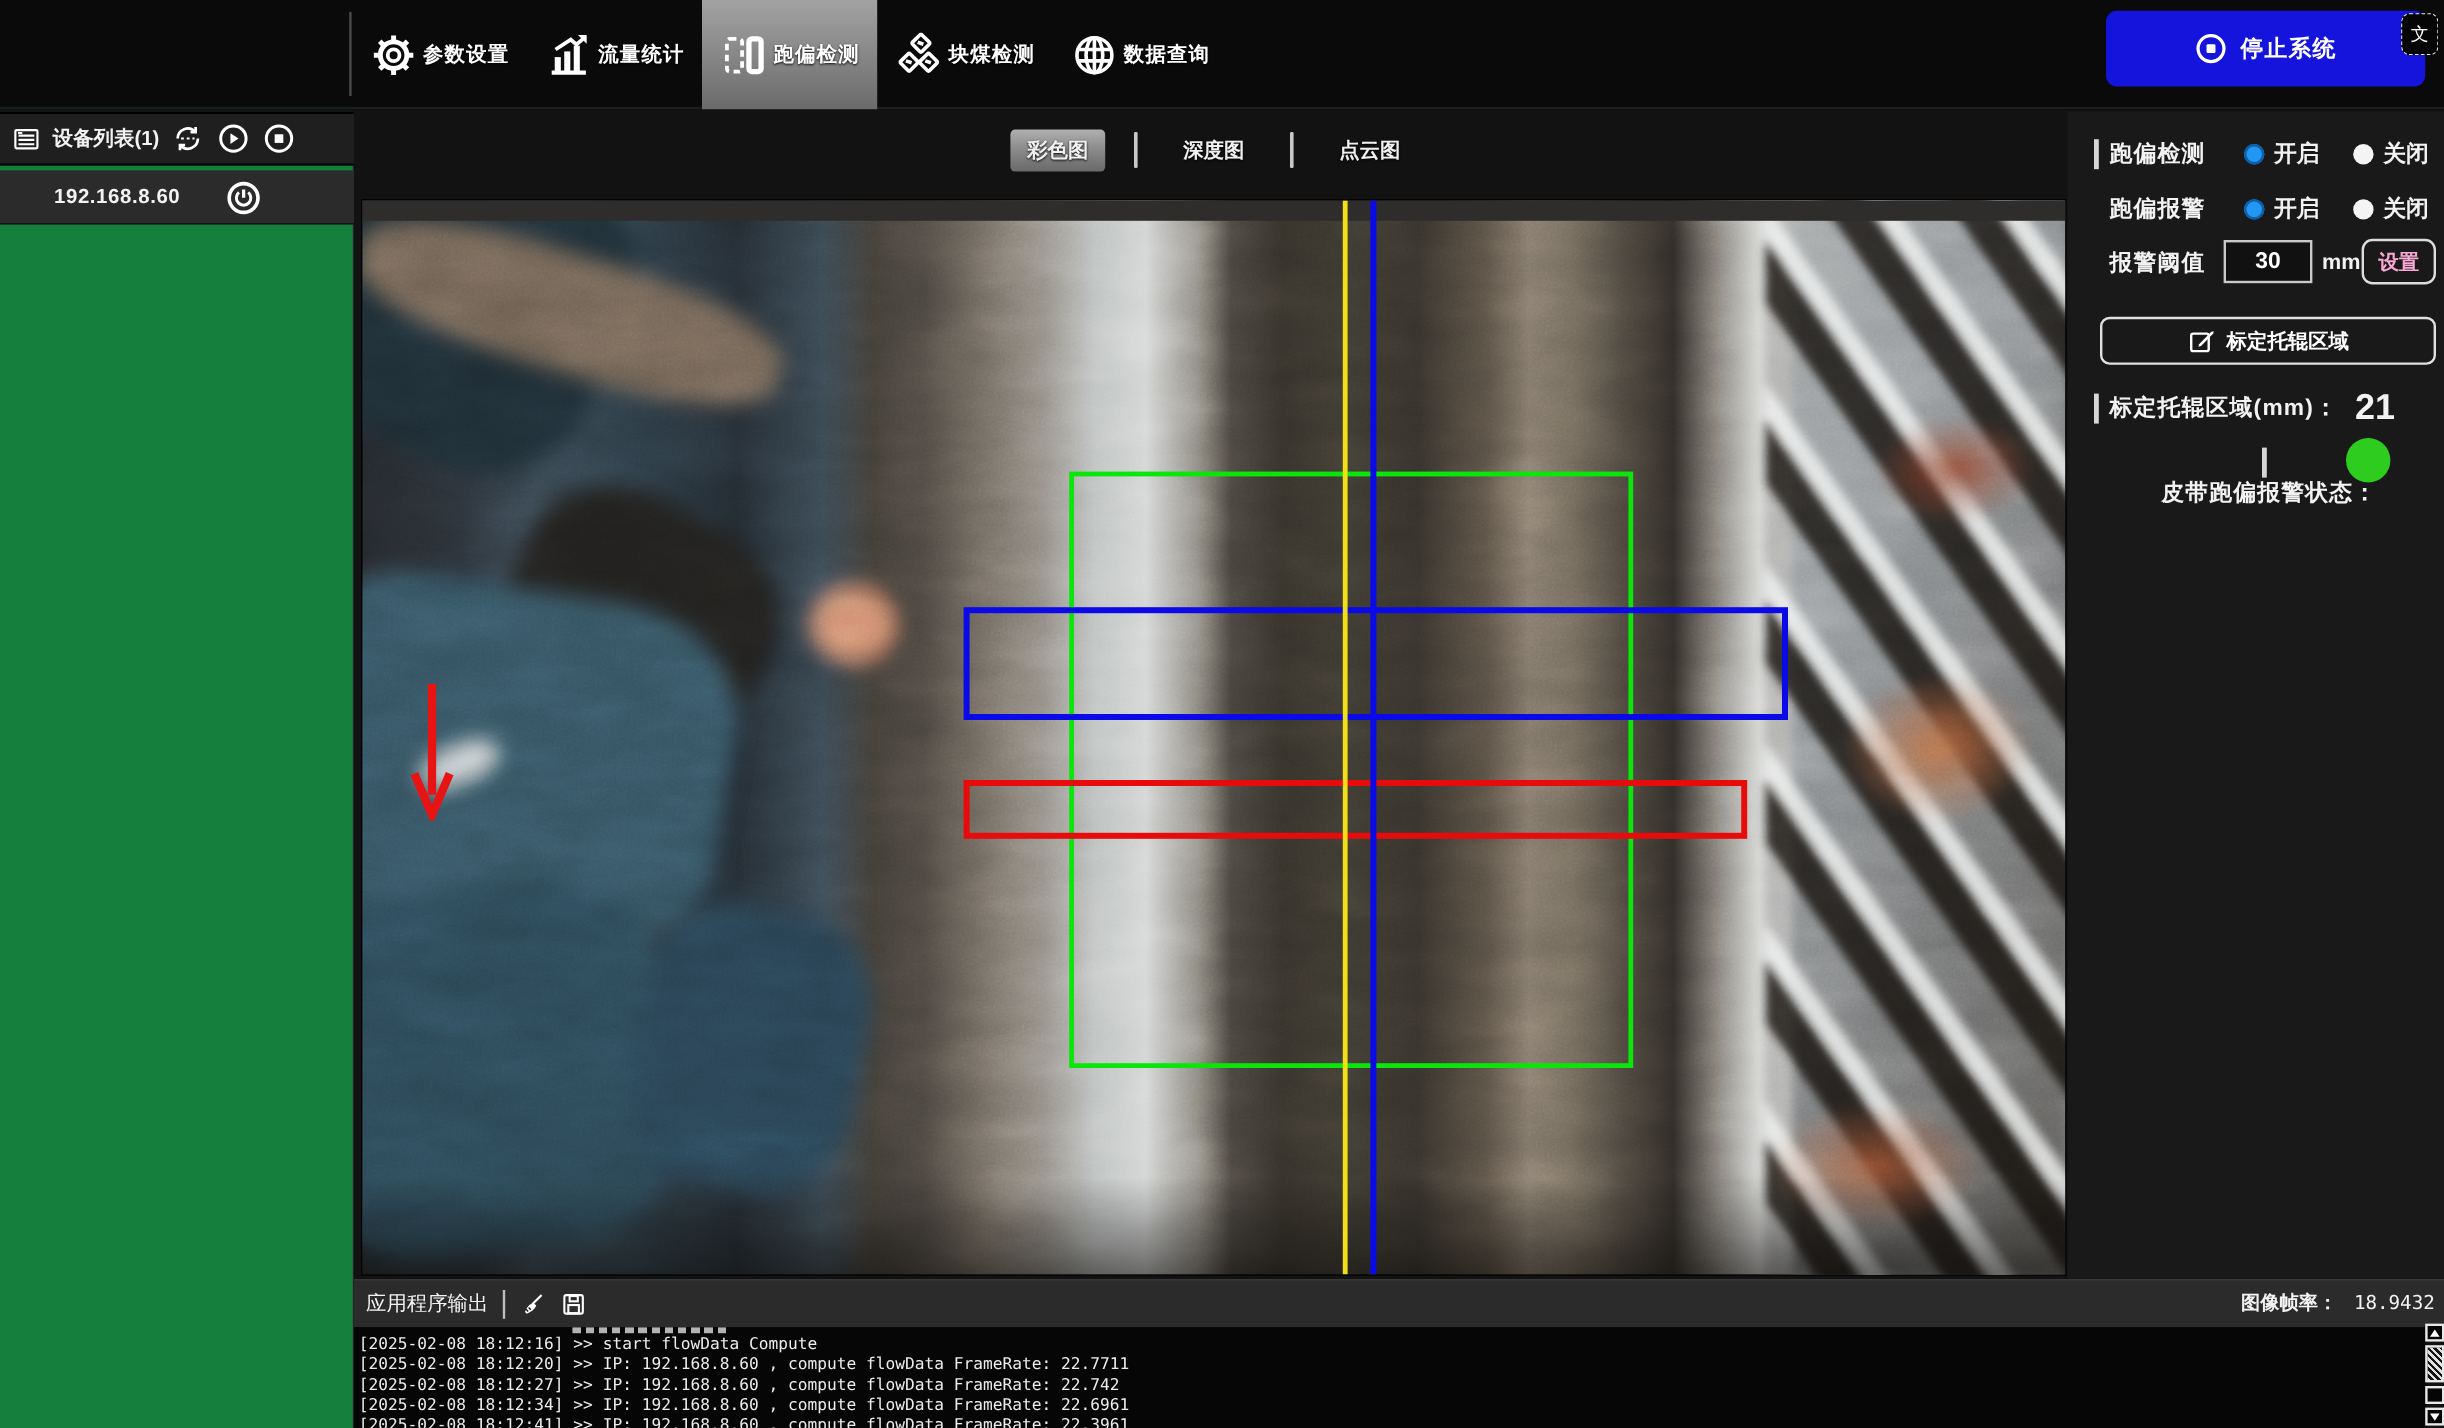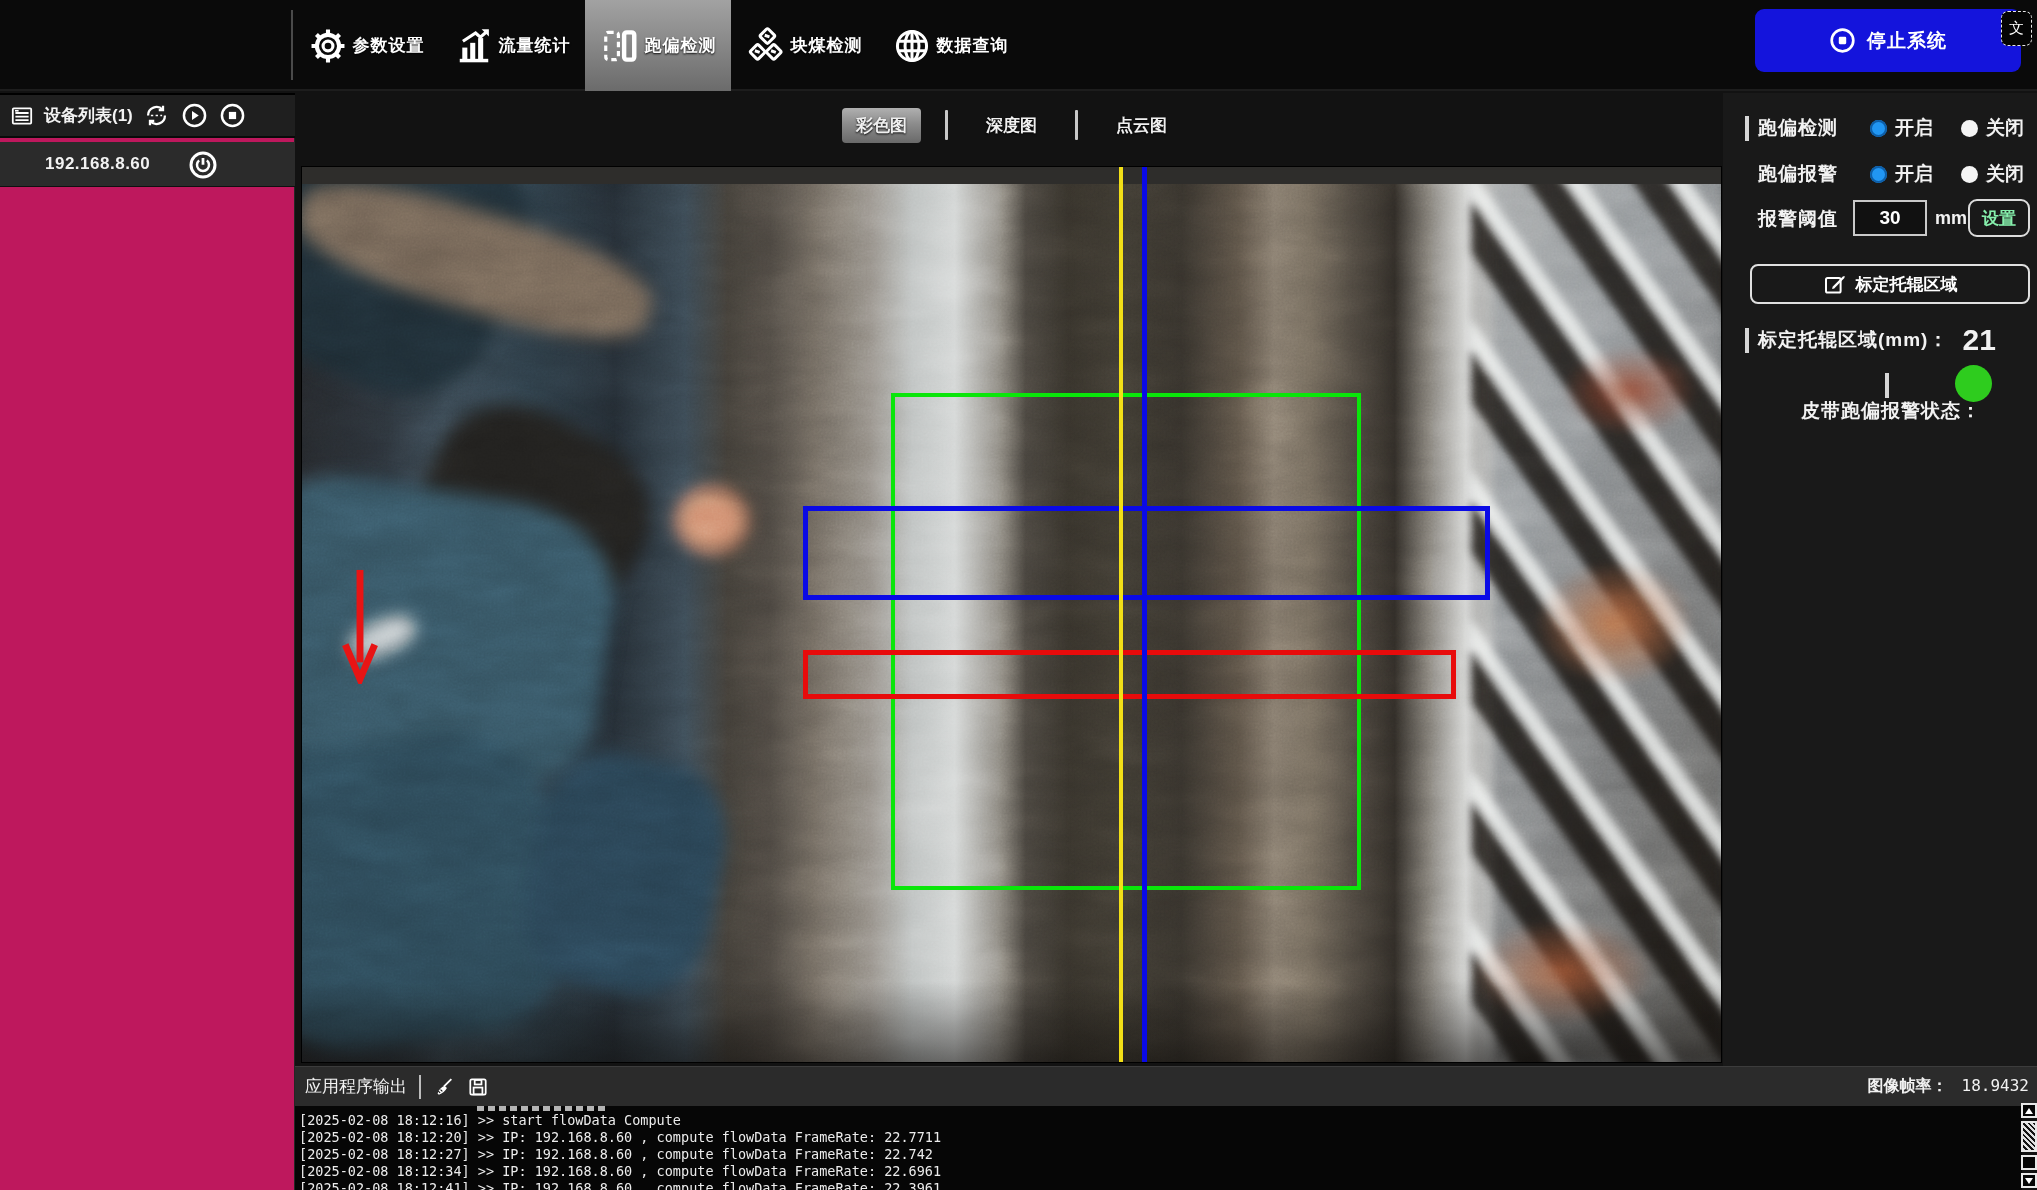--- a/index.html
+++ b/index.html
@@ -15,21 +15,21 @@
   .tool-btn.active { background:linear-gradient(180deg,#a2a2a2,#8a8a8a 45%,#6b6b6b); }
   .tool-btn .ticon { width:40px; height:40px; display:flex; align-items:center; justify-content:center; }
   .tool-btn .tlabel { font-size:17px; font-weight:bold; color:#fff; text-shadow:0 1px 2px #000; letter-spacing:1px; }
   #stop-btn { position:absolute; left:1755px; top:9px; width:266px; height:63px; background:#1414dc; border:none; border-radius:9px;
               display:flex; align-items:center; justify-content:center; gap:11px; color:#fff; cursor:pointer; }
   #stop-btn .slabel { font-size:19px; font-weight:bold; letter-spacing:1px; }
   #translate-badge { position:absolute; left:2001px; top:11px; width:31px; height:35px; background:#050505; border:1px dashed #e8e8e8;
                      border-radius:7px; display:flex; align-items:center; justify-content:center; font-size:15px; color:#fff; z-index:5; }
 
   
-  #sidebar { position:absolute; left:0; top:93px; width:295px; height:1097px; background:#be185d; border-right:1px solid #262626;text-align:right; }
+  #sidebar { position:absolute; left:0; top:93px; width:295px; height:1097px; background:#15803d; border-right:1px solid #262626;text-align:right; }
   #sidebar-header { position:absolute; left:0; top:0; width:295px; height:45px; background:#1f1f1f; border-top:2px solid #000;
                     border-bottom:2px solid #0a0a0a; display:flex; align-items:center; padding:0 12px 0 10px; gap:10px; }
   #sidebar-header .sh-title { font-size:17px; font-weight:bold; white-space:nowrap; }
   .sb-circle-icons { margin-left:auto; display:flex; gap:11px; padding-right:38px; }
   .sb-circle-icons svg { display:block; cursor:pointer; }
   #device-row { position:absolute; left:0; top:49px; width:295px; height:45px; background:#2b2b2b; border-bottom:1px solid #101010;
                 display:flex; align-items:center; padding-left:45px; cursor:pointer; }
   #device-row .ip { font-size:17px; font-weight:bold; letter-spacing:.5px; }
   #device-row .power { position:absolute; left:188px; top:8px; }
 
@@ -84,21 +84,21 @@
   .radio.on { background:#2196f3; box-shadow:inset 0 0 0 2px #0d5ea8; }
   .radio.off { background:#f4f4f4; }
   .radio-lbl { font-size:19px; font-weight:bold; margin-left:8px; cursor:pointer; }
   #row-detect { top:22px; padding-left:22px; }
   #row-alarm  { top:68px; padding-left:35px; }
   #row-thresh { top:113px; padding-left:35px; }
   #thresh-input { position:absolute; left:130px; top:-6px; width:74px; height:36px; background:#111; border:2px solid #c9c9c9;
                   color:#fff; font-size:19px; font-weight:bold; text-align:center; font-family:"Liberation Sans",sans-serif; }
   #thresh-unit { position:absolute; left:212px; top:2px; font-size:18px; font-weight:bold; }
   #thresh-set { position:absolute; left:245px; top:-7px; width:62px; height:38px; background:transparent; border:2px solid #dcdcdc;
-                border-radius:9px; color:#86efac; font-size:17px; font-weight:bold; cursor:pointer; font-family:"Liberation Sans",sans-serif; }
+                border-radius:9px; color:#f9a8d4; font-size:17px; font-weight:bold; cursor:pointer; font-family:"Liberation Sans",sans-serif; }
   #calibrate-btn { position:absolute; left:27px; top:171px; width:280px; height:40px; background:transparent; border:2px solid #e0e0e0;
                    border-radius:8px; color:#fff; font-size:17px; font-weight:bold; display:flex; align-items:center; justify-content:center;
                    gap:9px; cursor:pointer; font-family:"Liberation Sans",sans-serif; }
   #row-offset { top:230px; padding-left:22px; }
   #offset-value { font-size:30px; font-weight:bold; margin-left:14px; }
   #row-status { top:280px; padding-left:22px;flex-direction:column; }
   #status-light { position:absolute; left:232px; top:-8px; width:37px; height:37px; border-radius:50%; background:#2ecc1e; }
 
   
   #bottom-bar { position:absolute; left:295px; top:1066px; width:1742px; height:40px; background:#2b2b2b; border-top:1px solid #3c3c3c;

